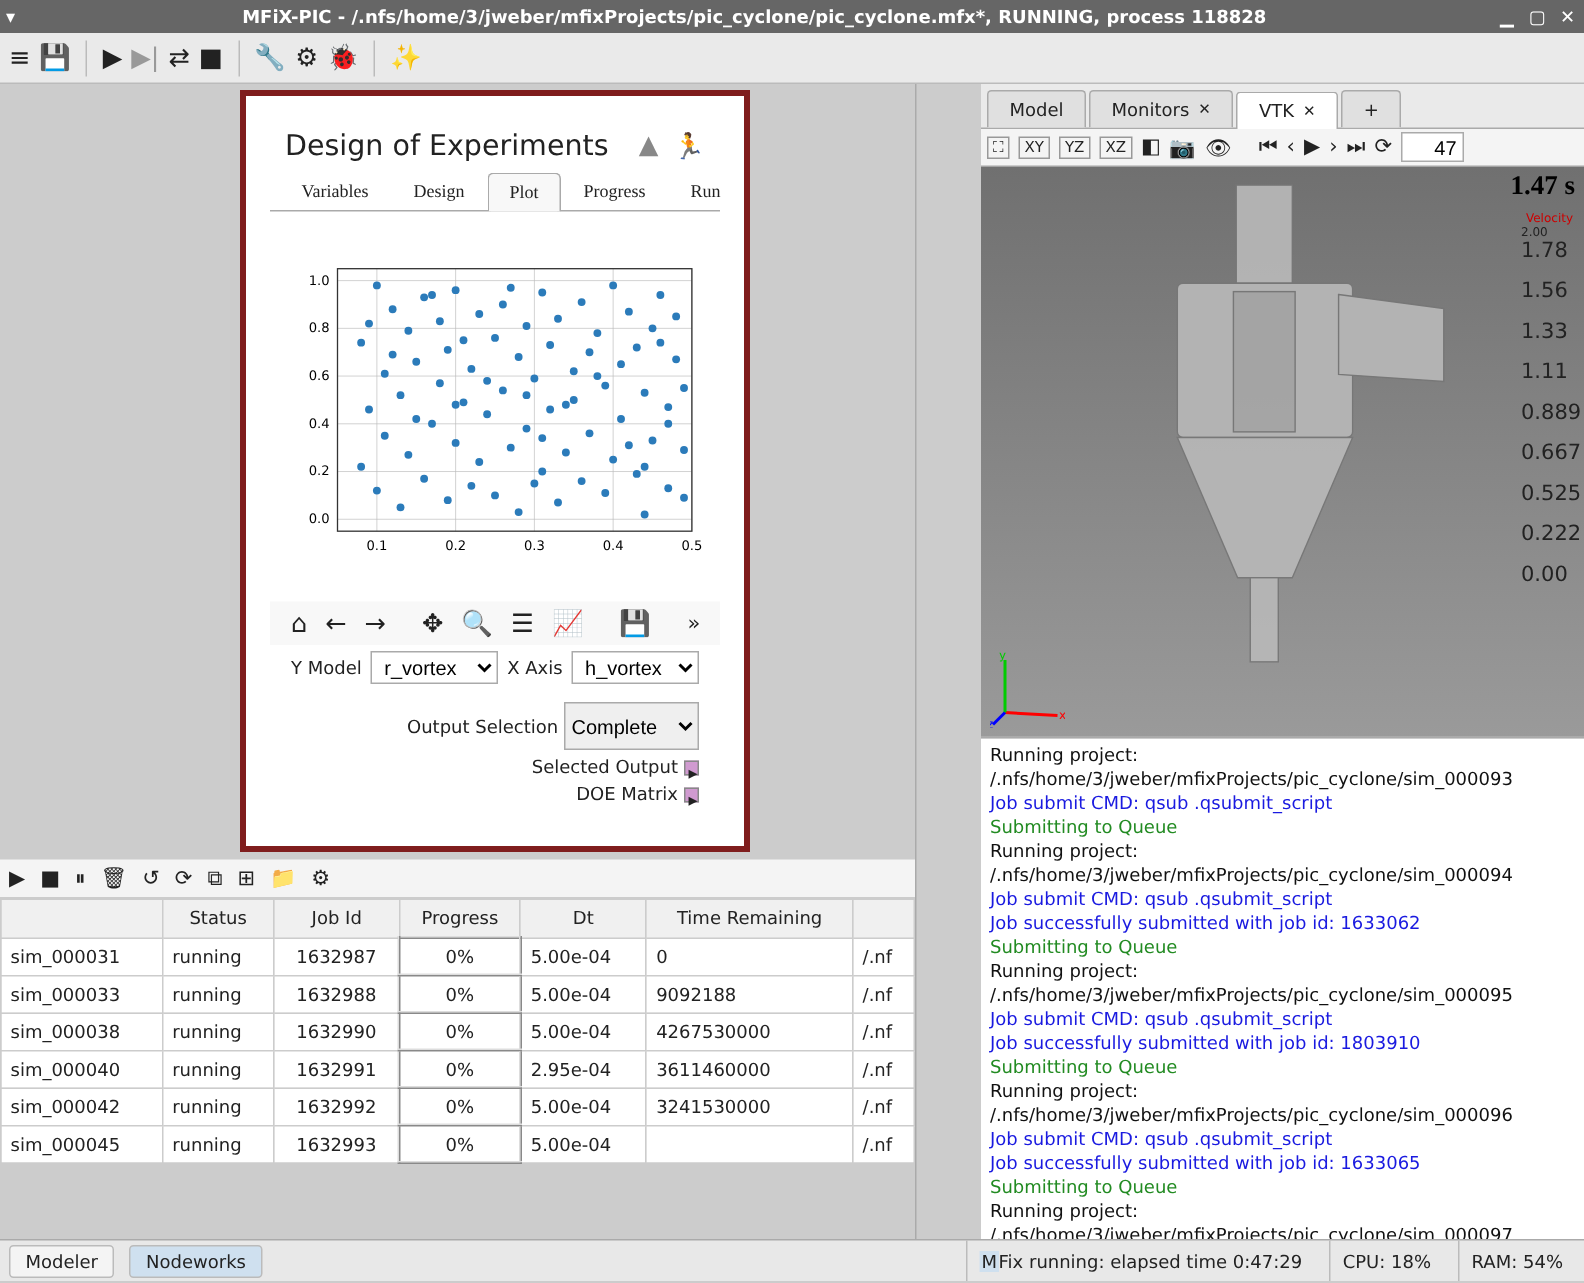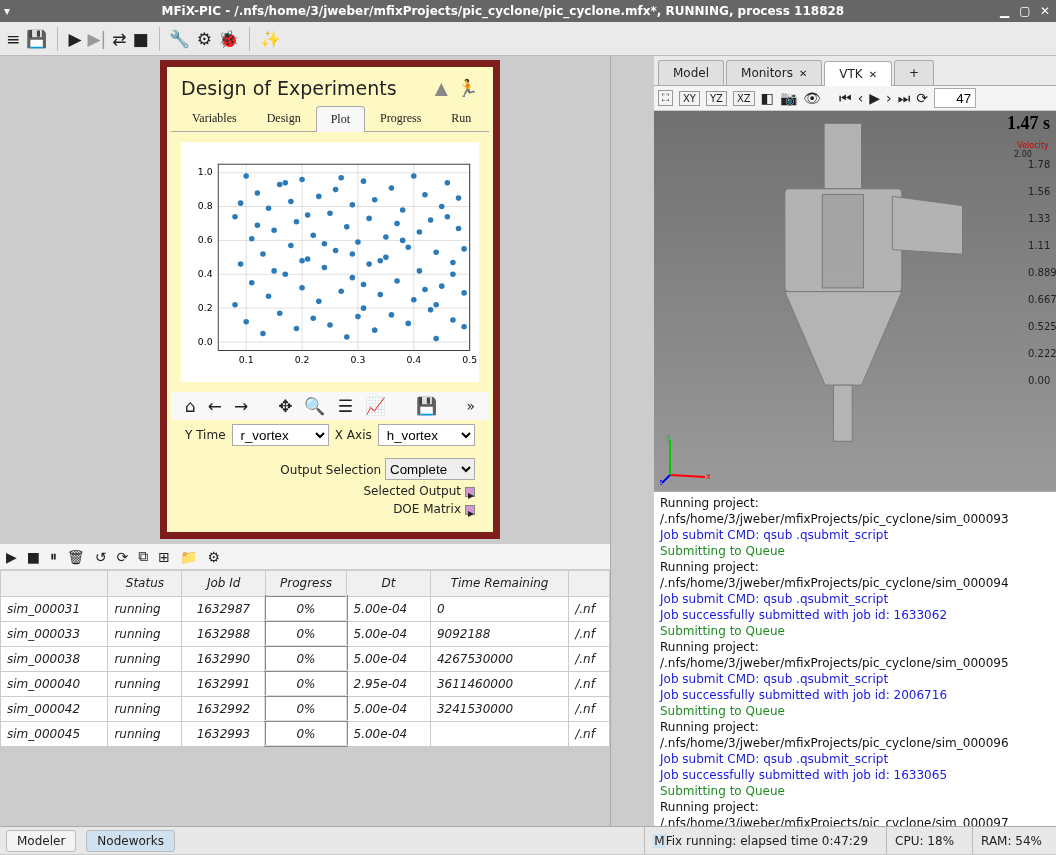--- a/index.html
+++ b/index.html
@@ -6,39 +6,39 @@
 body { font-family: "DejaVu Sans", Arial, sans-serif; font-size: 12px; background: #ccc; width: 1056px; height: 855px; overflow: hidden; color: #222; }
 .titlebar { background: #666; color: #fff; height: 22px; display: flex; align-items: center; padding: 0 4px; font-weight: bold; font-size: 12px; }
 .titlebar .title { flex: 1; text-align: center; }
 .titlebar .win-btns span { display: inline-block; width: 14px; text-align: center; margin-left: 2px; }
 .toolbar { background: #eaeaea; height: 34px; display: flex; align-items: center; padding: 0 6px; border-bottom: 1px solid #bbb; gap: 6px; }
 .toolbar .sep { width: 1px; height: 24px; background: #bbb; margin: 0 4px; }
 .content { display: flex; height: 770px; }
 .left-col { width: 610px; display: flex; flex-direction: column; }
 .right-col { flex: 1; display: flex; flex-direction: column; border-left: 1px solid #aaa; padding-left: 43px; }
 
-.doe-panel { background: #fef9c3; border: 7px solid #7f1d1d; margin: 4px 6px; padding: 4px; }
+.doe-panel { background: #ffffff; border: 4px solid #7f1d1d; margin: 4px 6px; padding: 16px; }
 .doe-header { display: flex; align-items: center; padding: 6px 10px; }
 .doe-header h2 { font-size: 19px; font-weight: normal; flex: 1; }
 .doe-tabs { display: flex; border-bottom: 1px solid #aaa; padding: 0 6px; }
 .doe-tabs .tab { padding: 5px 14px; border: 1px solid transparent; border-bottom: none; cursor: pointer; border-radius: 4px 4px 0 0; font-family: Liberation Serif, serif; }
 .doe-tabs .tab.active { background: #f8f8f8; border-color: #aaa; position: relative; top: 1px; }
 .plot-area { background: #fff; margin: 10px; height: 240px; position: relative; border: 0; }
 .plot-svg { width: 100%; height: 100%; }
 .plot-toolbar { display: flex; align-items: center; gap: 12px; padding: 4px 14px; background: #f8f8f8; }
 .axis-row { display: flex; align-items: center; gap: 6px; padding: 4px 14px 6px; }
 .axis-row select { flex: 1; height: 22px; border: 1px solid #aaa; background: #fff; padding: 0 4px; }
 .doe-footer { padding: 4px 14px 10px; text-align: right; font-size: 12px; }
 .doe-footer .row { padding: 2px 0; }
-.doe-footer select { width: 90px; height: 22px; border: 1px solid #aaa; }
+.doe-footer select { width: 90px; height: 32px; border: 1px solid #aaa; }
 .marker { display: inline-block; width: 10px; height: 10px; background: #c8a2c8; border: 1px solid #888; margin-left: 4px; vertical-align: middle; }
 
 .job-toolbar { display: flex; align-items: center; gap: 10px; padding: 4px 6px; border-top: 1px solid #ccc; background: #f4f4f4; }
 .job-table { flex: 1; overflow: auto; border-top: 1px solid #ccc; }
-table { border-collapse: collapse; width: 100%; font-size: 12px; font-style: italic; }
+table { border-collapse: collapse; width: 100%; font-size: 12px; }
 th, td { border: 1px solid #ccc; padding: 5px 6px; text-align: left; background: #fff; }
 th { background: #f0f0f0; font-weight: normal; text-align: center; }
 td.center { text-align: center; }
 .progress-cell { border: 2px inset #ddd; padding: 2px; }
 
 .right-tabs { display: flex; background: #eaeaea; border-bottom: 1px solid #aaa; padding: 4px 4px 0; gap: 0; }
 .right-tabs .tab { padding: 5px 14px; border: 1px solid #aaa; border-bottom: none; background: #e0e0e0; cursor: pointer; border-radius: 3px 3px 0 0; margin-right: 2px; display: flex; align-items: center; gap: 6px; }
 .right-tabs .tab.active { background: #fff; position: relative; top: 1px; }
 .vtk-toolbar { display: flex; align-items: center; gap: 6px; padding: 2px 4px; background: #f4f4f4; border-bottom: 1px solid #ccc; font-size: 11px; }
 .vtk-toolbar .box { border: 1px solid #999; padding: 1px 3px; font-size: 10px; }
@@ -234,21 +234,21 @@
         <span class="icon">✥</span>
         <span class="icon">🔍</span>
         <span class="icon">☰</span>
         <span class="icon">📈</span>
         <span style="width:6px"></span>
         <span class="icon">💾</span>
         <span style="flex:1"></span>
         <span class="icon icon-sm">»</span>
       </div>
       <div class="axis-row">
-        <span>Y Time</span>
+        <span>Y Model</span>
         <select><option>r_vortex</option></select>
         <span>X Axis</span>
         <select><option>h_vortex</option></select>
       </div>
       <div class="doe-footer">
         <div class="row">
           <span>Output Selection</span>
           <select><option>Complete</option></select>
         </div>
         <div class="row"><span>Selected Output</span><span class="marker" style="background:#d09ad0">▸</span></div>
@@ -377,21 +377,21 @@
           <polygon points="255,78 330,88 330,140 255,135"></polygon>
           <polygon points="140,180 265,180 222,280 183,280"></polygon>
           <rect x="192" y="280" width="20" height="60"></rect>
         </g>
       </svg>
       <div class="colorbar">
         <div style="font-size:8px;color:#c00;text-align:center">Velocity</div>
         <div style="font-size:8px">2.00</div>
         <div style="display:flex">
           <div class="colorbar-grad"></div>
-          <div style="font-size:10px;margin-left:14px" id="cb-labels">
+          <div style="font-size:14px;margin-left:0" id="cb-labels">
               <div style="height: 27px;">1.78</div>
               <div style="height: 27px;">1.56</div>
               <div style="height: 27px;">1.33</div>
               <div style="height: 27px;">1.11</div>
               <div style="height: 27px;">0.889</div>
               <div style="height: 27px;">0.667</div>
               <div style="height: 27px;">0.525</div>
               <div style="height: 27px;">0.222</div>
               <div style="height: 27px;">0.00</div>
             </div>
@@ -409,21 +409,21 @@
     <div class="log-pane" id="log-pane">
         <div class="black">Running project: /.nfs/home/3/jweber/mfixProjects/pic_cyclone/sim_000093</div>
         <div class="blue">Job submit CMD: qsub .qsubmit_script</div>
         <div class="green">Submitting to Queue</div>
         <div class="black">Running project: /.nfs/home/3/jweber/mfixProjects/pic_cyclone/sim_000094</div>
         <div class="blue">Job submit CMD: qsub .qsubmit_script</div>
         <div class="blue">Job successfully submitted with job id: 1633062</div>
         <div class="green">Submitting to Queue</div>
         <div class="black">Running project: /.nfs/home/3/jweber/mfixProjects/pic_cyclone/sim_000095</div>
         <div class="blue">Job submit CMD: qsub .qsubmit_script</div>
-        <div class="blue">Job successfully submitted with job id: 2006716</div>
+        <div class="blue">Job successfully submitted with job id: 1803910</div>
         <div class="green">Submitting to Queue</div>
         <div class="black">Running project: /.nfs/home/3/jweber/mfixProjects/pic_cyclone/sim_000096</div>
         <div class="blue">Job submit CMD: qsub .qsubmit_script</div>
         <div class="blue">Job successfully submitted with job id: 1633065</div>
         <div class="green">Submitting to Queue</div>
         <div class="black">Running project: /.nfs/home/3/jweber/mfixProjects/pic_cyclone/sim_000097</div>
       </div>
   </div>
 </div>
 

